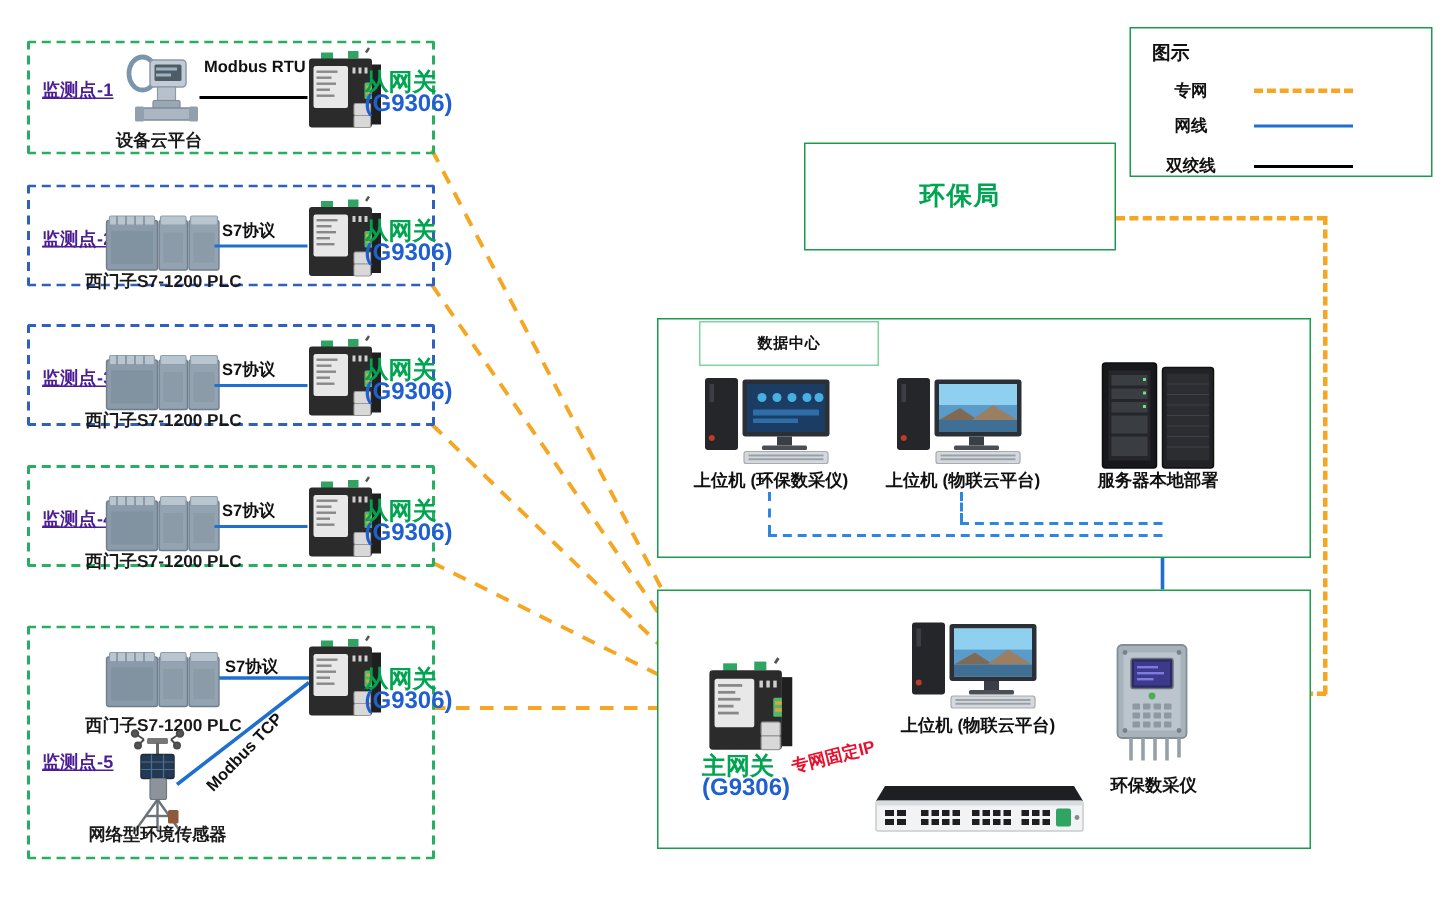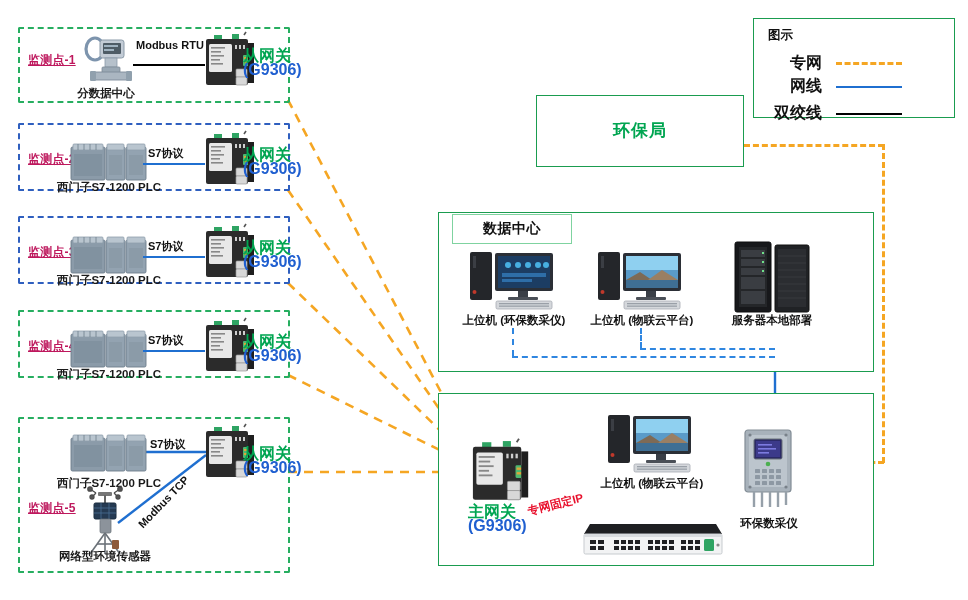--- a/index.html
+++ b/index.html
@@ -19,21 +19,21 @@
     border: 2px dashed #27ae60;
     border-radius: 2px;
     background: transparent;
   }
   .mp-box.blue { border-color: #2f5fbf; }
 
   .mp-label {
     position: absolute;
     font-size: 12px;
     font-weight: bold;
-    color: #be185d;
+    color: #4c1d95;
     text-decoration: underline;
     white-space: nowrap;
     letter-spacing: .2px;
   }
 
   .dev-caption {
     position: absolute;
     font-size: 11.5px;
     font-weight: bold;
     color: #1a1a1a;
@@ -87,22 +87,22 @@
     position: absolute;
     border: 1.5px solid #1a9c4f;
     background: #fff;
   }
   .legend-title {
     position: absolute; left: 14px; top: 8px;
     font-size: 12.5px; font-weight: bold; color: #111;
   }
   .legend-row { position: absolute; display: flex; align-items: center; }
   .legend-row .lg-text {
-    font-size: 16px; font-weight: bold; color: #111;
-    width: 56px; text-align: right; margin-right: 14px;
+    font-size: 11px; font-weight: bold; color: #111;
+    width: 56px; text-align: center; margin-right: 14px;
   }
   .lg-swatch { width: 66px; height: 0; }
   .lg-swatch.orange { border-top: 3px dashed #f5a623; }
   .lg-swatch.blue { border-top: 2.5px solid #1f6fd0; }
   .lg-swatch.black { border-top: 2.5px solid #000; }
 
   
   .platform {
     position: absolute;
     border: 1.5px solid #1a9c4f;
@@ -117,23 +117,24 @@
   
   .section {
     position: absolute;
     border: 1.5px solid #1a9c4f;
     background: #fff;
   }
   .section-title {
     position: absolute;
     border: 1.5px solid #7fd3a0;
     background: #fff;
-    font-size: 14px; font-weight: bold; color: #111;
+    font-size: 10px; font-weight: bold; color: #111;
     display: flex; align-items: center; justify-content: center;
     letter-spacing: .5px;
+    margin-left: 14px;
   }
 
   .caption {
     position: absolute;
     font-size: 11.5px; font-weight: bold; color: #111;
     white-space: nowrap; text-align: center;
   }
 
   .red-label {
     position: absolute;
@@ -244,21 +245,21 @@
       <rect x="25" y="10" width="18" height="11" rx="1" fill="#4e5c66"></rect>
       <rect x="26" y="12" width="14" height="2" fill="#9fb2c0"></rect>
       <rect x="26" y="16" width="10" height="2" fill="#9fb2c0"></rect>
       <rect x="27" y="25" width="12" height="9" fill="#b6c1cb" stroke="#8b9aa8" stroke-width=".8"></rect>
       <rect x="24" y="34" width="18" height="7" rx="1" fill="#9aa8b4" stroke="#7d8b98" stroke-width=".8"></rect>
       <rect x="16" y="39" width="34" height="8" rx="2" fill="#aab6c1" stroke="#7d8b98" stroke-width=".9"></rect>
       <rect x="12" y="38" width="6" height="10" rx="1" fill="#90a0ad"></rect>
       <rect x="48" y="38" width="6" height="10" rx="1" fill="#90a0ad"></rect>
     </svg>
   </div>
-  <div class="dev-caption" style="left:65px; top:86px; width:82px;">分数据中心</div>
+  <div class="dev-caption" style="left:65px; top:86px; width:82px;">设备云平台</div>
 
   <div class="proto-label" style="left:136px; top:39px;">Modbus RTU</div>
   <div class="line-h" style="left:133px; top:64px; width:72px;"></div>
 
   <div class="device gw" style="left:200px; top:31px;">
     <svg viewBox="0 0 66 58" width="66" height="58">
       <rect x="14" y="4" width="8" height="5" fill="#2fa463"></rect>
       <rect x="32" y="3" width="7" height="5" fill="#2fa463"></rect>
       <path d="M44 4 l2 -3" stroke="#555" stroke-width="1.6"></path>
       <rect x="6" y="8" width="42" height="46" rx="2" fill="#2b2b2b"></rect>

